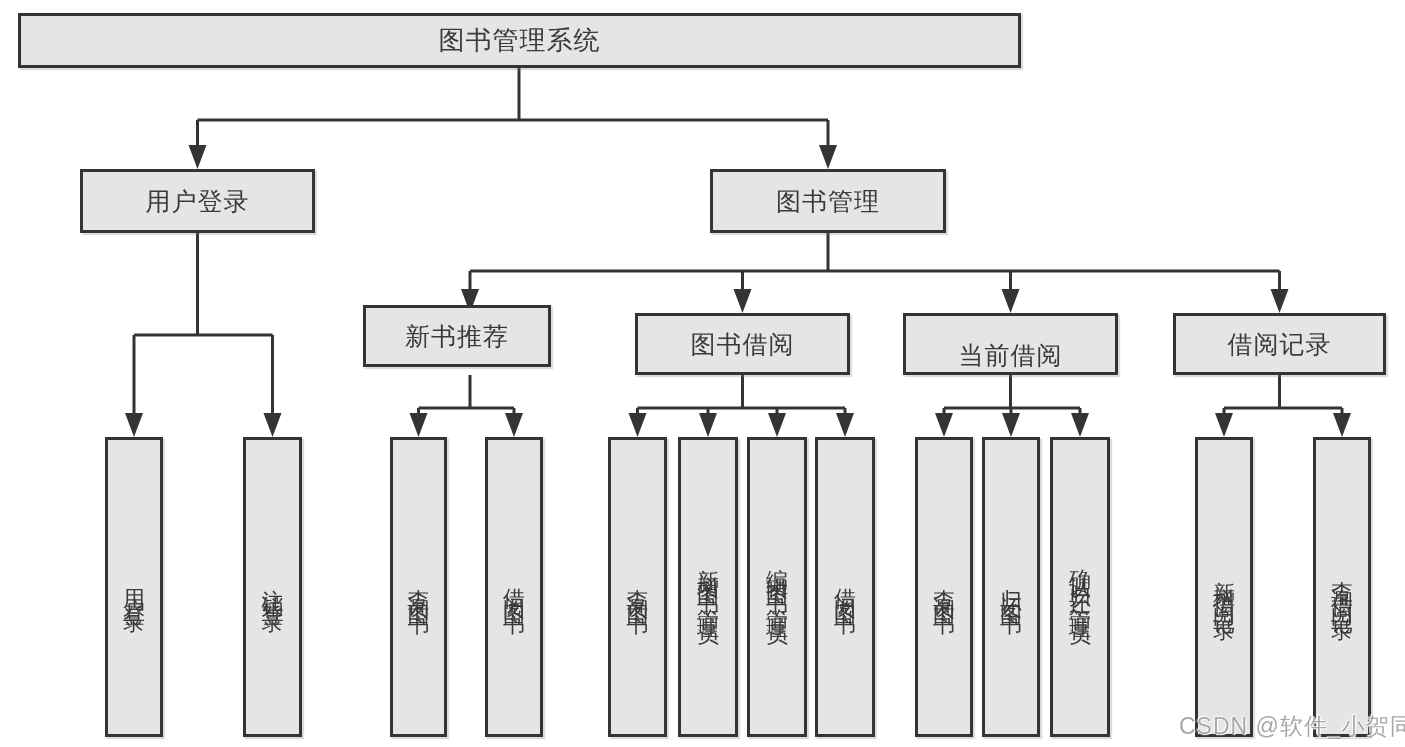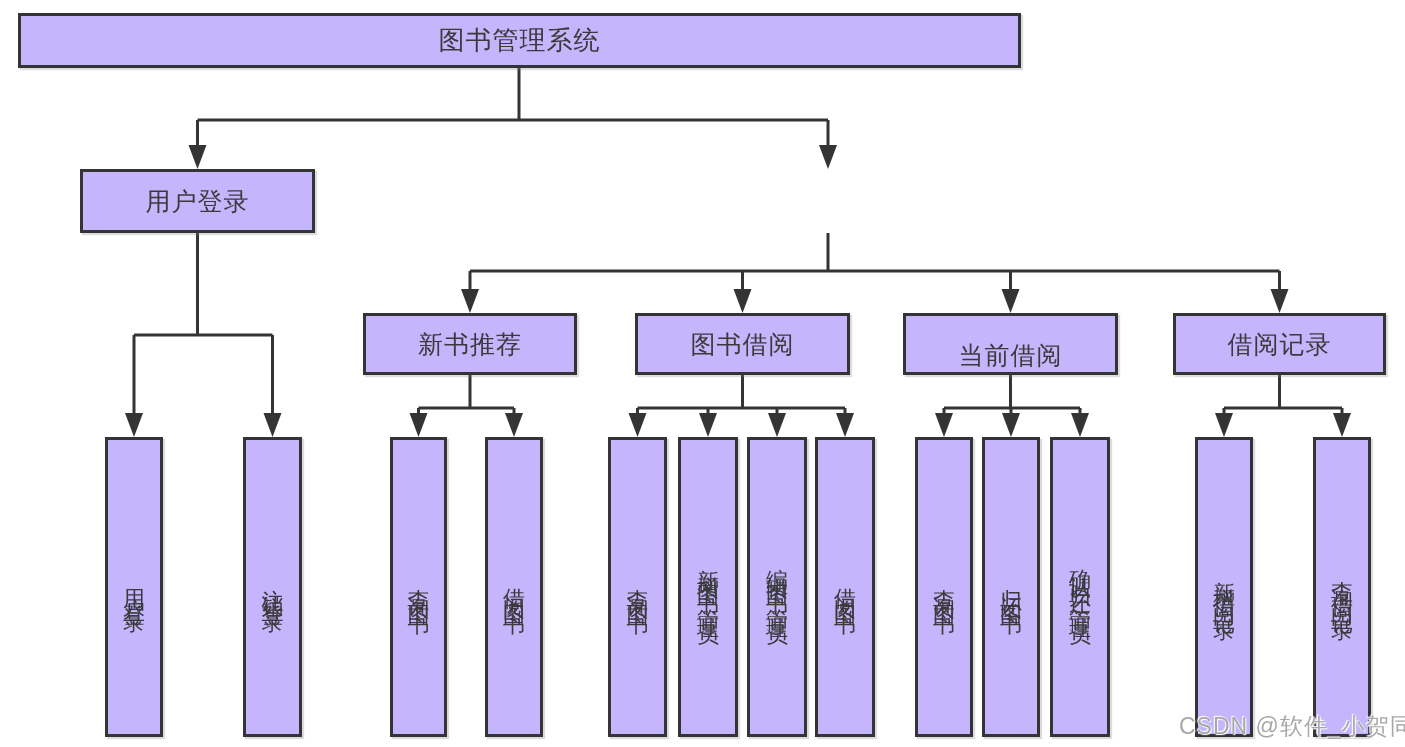--- a/index.html
+++ b/index.html
@@ -12,21 +12,21 @@
     overflow: hidden;
   }
   svg.connectors {
     position: absolute;
     left: 0; top: 0;
     width: 1405px; height: 747px;
   }
   .box {
     position: absolute;
     box-sizing: border-box;
-    background: #c4b5fd;
+    background: #e5e5e5;
     border: 3px solid #343434;
     display: flex;
     align-items: center;
     justify-content: center;
     box-shadow: 2px 2px 1px rgba(130,130,130,0.28);
   }
   .hlabel {
     font-size: 25px;
     color: #3a3a3a;
     letter-spacing: 1px;
@@ -100,22 +100,25 @@
     </g>
   </svg>
 
   <div class="box root-box" style="left:18px; top:13px; width:1003px; height:55px;">
     <span class="hlabel">图书管理系统</span>
   </div>
 
   <div class="box" style="left:80px; top:169px; width:235px; height:64px;">
     <span class="hlabel">用户登录</span>
   </div>
+  <div class="box" style="left:710px; top:169px; width:236px; height:64px;">
+    <span class="hlabel">图书管理</span>
+  </div>
 
-  <div class="box" style="left:363px; top:313px; width:214px; height:62px;">
+  <div class="box" style="left:363px; top:305px; width:188px; height:62px;">
     <span class="hlabel">新书推荐</span>
   </div>
   <div class="box" style="left:635px; top:313px; width:215px; height:62px;font-family:Liberation Serif, serif;">
     <span class="hlabel">图书借阅</span>
   </div>
   <div class="box" style="left:903px; top:313px; width:215px; height:62px;align-items:flex-end;">
     <span class="hlabel">当前借阅</span>
   </div>
   <div class="box" style="left:1173px; top:313px; width:213px; height:62px;">
     <span class="hlabel">借阅记录</span>

